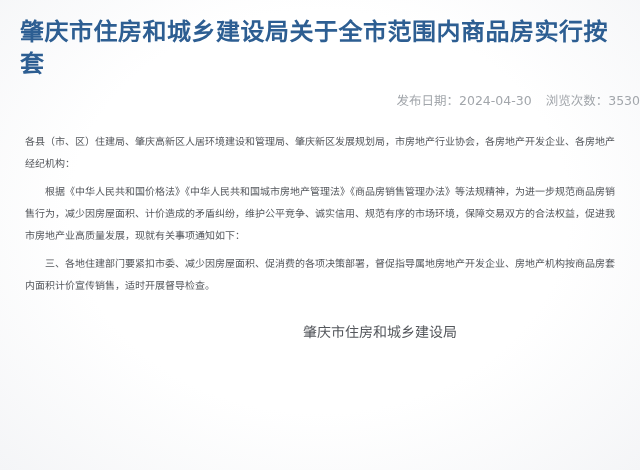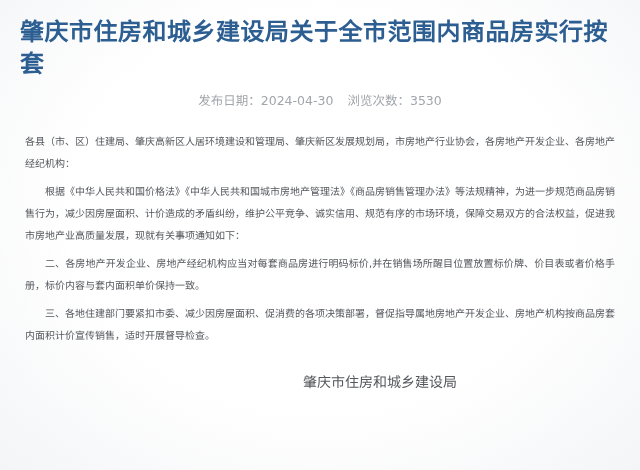--- a/index.html
+++ b/index.html
@@ -26,21 +26,21 @@
     color: var(--title, #2d5e92);
     font-size: 24px;
     line-height: 32px;
     font-weight: 700;
     letter-spacing: 0.5px;
   }
   .title .t-line { display: block; }
   
   .meta {
     margin-top: 13px;
-    text-align: center;
+    text-align: right;
     color: var(--meta, #a2a6ab);
     font-size: 12.5px;
     line-height: 16px;
   }
   .meta .meta-group { white-space: nowrap; }
   .meta .meta-sep { display: inline-block; width: 14px; }
   
   .body {
     box-sizing: border-box;
     margin-top: 22px;
@@ -72,21 +72,20 @@
     <span class="t-line">肇庆市住房和城乡建设局关于全市范围内商品房实行按套</span>
   </h1>
 
   <div class="meta">
     <span class="meta-group"><span>发布日期：</span><span>2024-04-30</span></span><span class="meta-sep"></span><span class="meta-group"><span>浏览次数：</span><span>3530</span></span>
   </div>
 
   <div class="body">
     <p class="first">各县（市、区）住建局、肇庆高新区人居环境建设和管理局、肇庆新区发展规划局，市房地产行业协会，各房地产开发企业、各房地产经纪机构：</p>
     <p class="indent">根据《中华人民共和国价格法》《中华人民共和国城市房地产管理法》《商品房销售管理办法》等法规精神，为进一步规范商品房销售行为，减少因房屋面积、计价造成的矛盾纠纷，维护公平竞争、诚实信用、规范有序的市场环境，保障交易双方的合法权益，促进我市房地产业高质量发展，现就有关事项通知如下：</p>
-    <p class="indent">二、各房地产开发企业、房地产经纪机构应当对每套商品房进行明码标价,并在销售场所醒目位置放置标价牌、价目表或者价格手册，标价内容与套内面积单价保持一致。</p>
     <p class="indent">三、各地住建部门要紧扣市委、减少因房屋面积、促消费的各项决策部署，督促指导属地房地产开发企业、房地产机构按商品房套内面积计价宣传销售，适时开展督导检查。</p>
   </div>
 
   <div class="signature">
     <div class="sig-org">肇庆市住房和城乡建设局</div>
 
   </div>
 
 </div>
 

